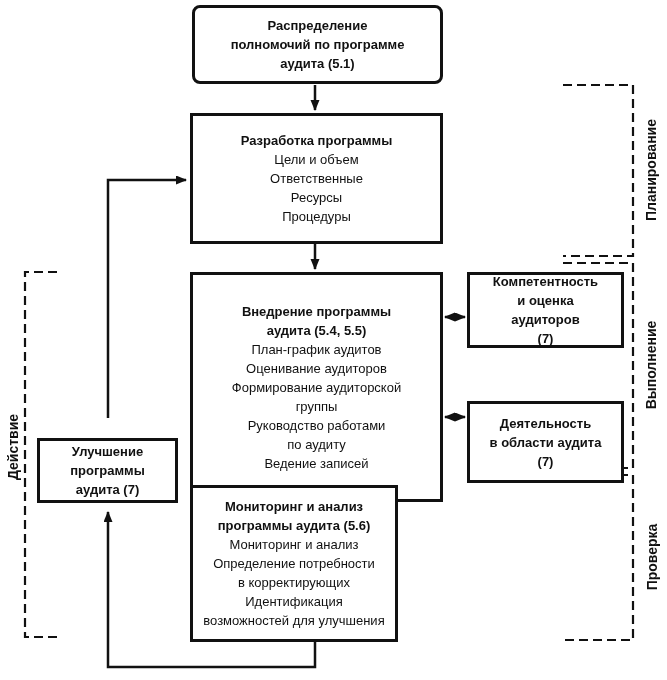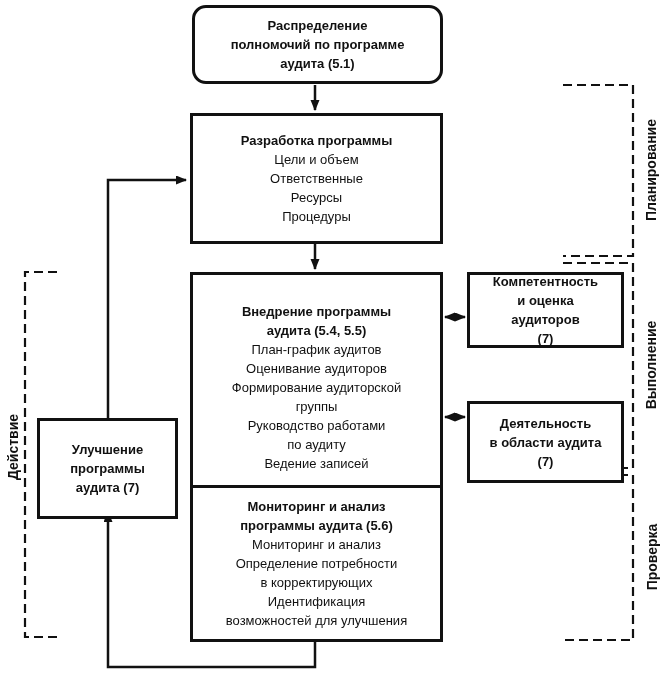--- a/index.html
+++ b/index.html
@@ -30,27 +30,27 @@
     flex-direction: column;
     justify-content: center;
     align-items: center;
     text-align: center;
     font-size: 13px;
     line-height: 19px;
     z-index: 2;
   }
   .box .bold-lines { font-weight: bold; }
   .box .body-lines { font-weight: normal; }
-  .rounded { border-radius: 14px; }
+  .rounded { border-radius: 8px; }
 
   #box-authority  { left: 192px; top: 5px;   width: 251px; height: 79px; }
   #box-develop    { left: 190px; top: 113px; width: 253px; height: 131px; }
   #box-implement  { left: 190px; top: 272px; width: 253px; height: 230px; }
-  #box-monitor    { left: 190px; top: 485px; width: 253px; height: 157px; }
-  #box-improve    { left: 37px;  top: 418px; width: 141px; height: 101px; }
+  #box-monitor    { left: 190px; top: 485px; width: 208px; height: 157px; }
+  #box-improve    { left: 37px;  top: 438px; width: 141px; height: 65px; }
   #box-competence { left: 467px; top: 272px; width: 157px; height: 76px; }
   #box-activities { left: 467px; top: 377px; width: 157px; height: 82px; margin-top: 24px; }
 
   .vlabel {
     position: absolute;
     width: 120px;
     height: 18px;
     line-height: 18px;
     text-align: center;
     font-size: 14px;

